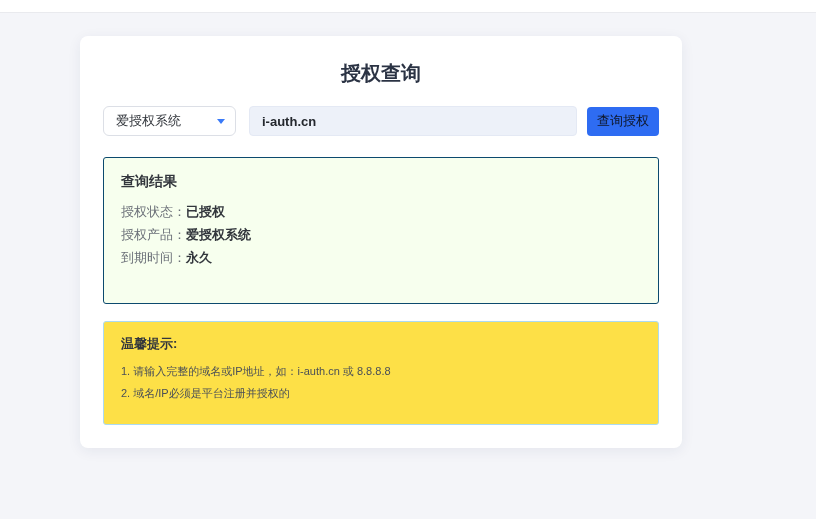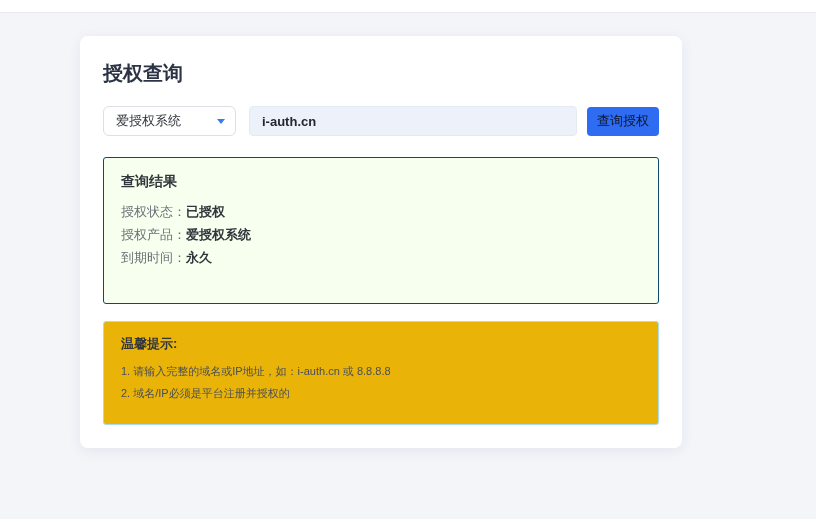--- a/index.html
+++ b/index.html
@@ -16,20 +16,21 @@
   .card {
     width:602px; height:412px;
     margin-top:23px; margin-left:80px;
     background:#ffffff;
     border-radius:8px;
     box-shadow:0 3px 14px rgba(30,40,90,0.07);
     padding:0 23px;
   }
   .card-title {
     padding-top:26px;
+    text-align:center;
     font-size:20px; font-weight:bold;
     color:#2b3344;
     line-height:22px;
   }
   .form-row {
     margin-top:22px;
     display:flex; align-items:center;
   }
   .select-box {
     width:133px; height:30px;
@@ -85,21 +86,21 @@
     margin-bottom:14px;
   }
   .result-row {
     font-size:13px; color:#6b7078;
     margin-bottom:9px; line-height:14px;
   }
   .result-row .val { font-weight:bold; color:#32363c; }
   .tips-box {
     margin-top:17px;
     height:104px;
-    background:#eab308;
+    background:#fde047;
     border:1px solid #abdaf3;
     border-radius:3px;
     padding:13px 17px 0;
   }
   .tips-heading {
     font-size:13px; font-weight:bold; color:#32363c;
     margin-bottom:11px;
   }
   .tips-item {
     font-size:11px; color:#4a4f57;

